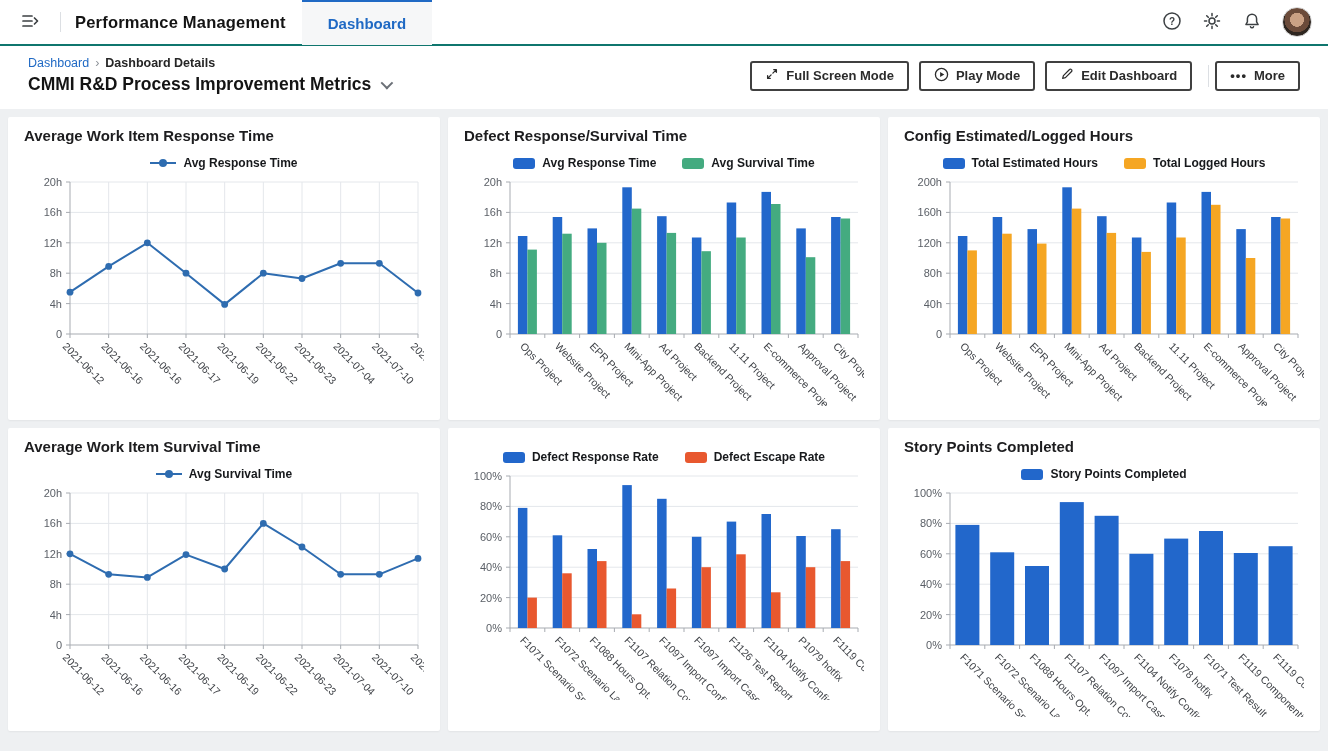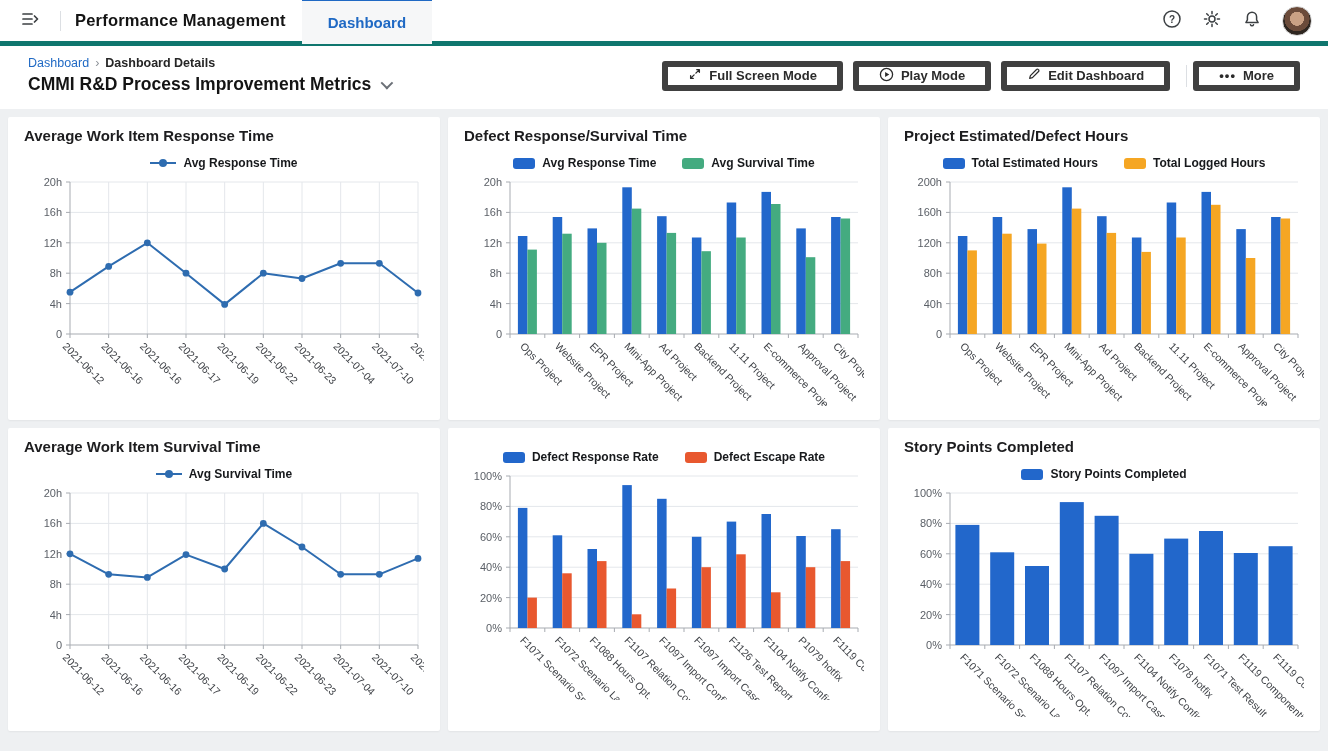--- a/index.html
+++ b/index.html
@@ -1,40 +1,40 @@
 <!DOCTYPE html>
 <html><head>
 <meta charset="utf-8">
 <style>
   * { margin:0; padding:0; box-sizing:border-box; }
   html,body { width:1328px; height:751px; overflow:hidden; }
   body { font-family:"Liberation Sans", sans-serif; background:#eef0f2; color:#1d1d1f; }
 
   
-  .topbar { height:46px; background:#fff; border-bottom:5px solid #0f766e; display:flex; justify-content:space-between; align-items:center; padding-left:14px; }
+  .topbar { height:46px; background:#fff; border-bottom:2px solid #0f766e; display:flex; justify-content:space-between; align-items:center; padding-left:14px; }
   .tb-left { display:flex; align-items:center; height:100%; }
   .icon-btn { background:none; border:none; cursor:pointer; display:flex; align-items:center; justify-content:center; width:32px; height:32px; border-radius:4px; }
   .vdiv { width:1px; height:20px; background:#dcdfe3; margin:0 14px; }
   .app-title { font-size:16.5px; font-weight:700; color:#141414; letter-spacing:.2px; }
   .tab { height:46px; display:flex; align-items:center; padding:0 26px; margin-left:16px; background:#f6f7f8; color:#1f69c4; font-size:15px; font-weight:700; border-top:3px solid #1f69c4; cursor:pointer; }
   .tb-right { display:flex; align-items:center; gap:8px; padding-right:16px; }
   .avatar { width:30px; height:30px; border-radius:50%; margin-left:6px; cursor:pointer;
             background:radial-gradient(circle at 50% 42%, #caa184 0 32%, #6b4b3a 33% 58%, #2e2620 59% 100%); border:1px solid #d8d8d8; }
 
   
   .page-header { background:#fff; padding:10px 28px 14px 28px; display:flex; justify-content:space-between; align-items:center; }
   .crumbs { font-size:12.5px; display:flex; gap:6px; align-items:center; }
   .crumb-link { color:#1f69c4; text-decoration:none; cursor:pointer; }
   .crumb-sep { color:#8a8f96; }
   .crumb-cur { color:#262626; font-weight:600; }
   .title-row { display:flex; align-items:center; gap:10px; margin-top:4px; }
   .page-title { font-size:17.5px; font-weight:700; color:#141414; }
   .caret { width:9px; height:9px; border-right:2px solid #6b7077; border-bottom:2px solid #6b7077; transform:rotate(45deg) translateY(-2px); cursor:pointer; }
   .actions { display:flex; align-items:center; }
-  .btn { display:inline-flex; align-items:center; gap:7px; height:30px; padding:0 20px; background:#fff; border:6px solid #404040; border-radius:3px; font-family:"Liberation Sans",sans-serif; font-size:13px; font-weight:600; color:#2b2b2b; cursor:pointer; margin-left:10px; }
+  .btn { display:inline-flex; align-items:center; gap:7px; height:30px; padding:0 13px; background:#fff; border:2px solid #404040; border-radius:3px; font-family:"Liberation Sans",sans-serif; font-size:13px; font-weight:600; color:#2b2b2b; cursor:pointer; margin-left:10px; }
   .btn svg { flex:none; }
   .act-div { width:1px; height:22px; background:#dcdfe3; margin:0 6px 0 16px; }
 
   
   .grid { padding:8px; display:grid; grid-template-columns:repeat(3,1fr); grid-auto-rows:303px; gap:8px; }
   .card { background:#fff; border-radius:2px; padding:10px 16px 0 16px; overflow:hidden; box-shadow:0 1px 2px rgba(0,0,0,.05); }
   .card-title { font-size:15px; font-weight:700; color:#1d1d1f; }
   .legend { margin-top:10px; height:16px; display:flex; justify-content:center; align-items:flex-end; gap:26px; }
   .legend-item { display:flex; align-items:center; gap:7px; cursor:pointer; }
   .legend-chip { width:22px; height:11px; border-radius:3px; }
@@ -284,21 +284,21 @@
           <text x="194.6" y="175" text-anchor="start" font-size="10.5" fill="#3f4247" font-family="Liberation Sans, sans-serif" transform="rotate(45 194.6 175)">Ad Project</text>
           <text x="229.39999999999998" y="175" text-anchor="start" font-size="10.5" fill="#3f4247" font-family="Liberation Sans, sans-serif" transform="rotate(45 229.39999999999998 175)">Backend Project</text>
           <text x="264.2" y="175" text-anchor="start" font-size="10.5" fill="#3f4247" font-family="Liberation Sans, sans-serif" transform="rotate(45 264.2 175)">11.11 Project</text>
           <text x="299" y="175" text-anchor="start" font-size="10.5" fill="#3f4247" font-family="Liberation Sans, sans-serif" transform="rotate(45 299 175)">E-commerce Proje...</text>
           <text x="333.79999999999995" y="175" text-anchor="start" font-size="10.5" fill="#3f4247" font-family="Liberation Sans, sans-serif" transform="rotate(45 333.79999999999995 175)">Approval Project</text>
           <text x="368.59999999999997" y="175" text-anchor="start" font-size="10.5" fill="#3f4247" font-family="Liberation Sans, sans-serif" transform="rotate(45 368.59999999999997 175)">City Project</text>
         </svg>
       </div>
   </div>
   <div class="card chart-card">
-    <div class="card-title">Project Estimated/Defect Hours</div>
+    <div class="card-title">Config Estimated/Logged Hours</div>
     <div class="legend">
         <span class="legend-item">
           <span class="legend-chip" style="background: rgb(34, 103, 203);"></span>
           <span class="legend-label">Total Estimated Hours</span>
         </span>
         <span class="legend-item">
           <span class="legend-chip" style="background: rgb(245, 166, 35);"></span>
           <span class="legend-label">Total Logged Hours</span>
         </span>
       </div>

